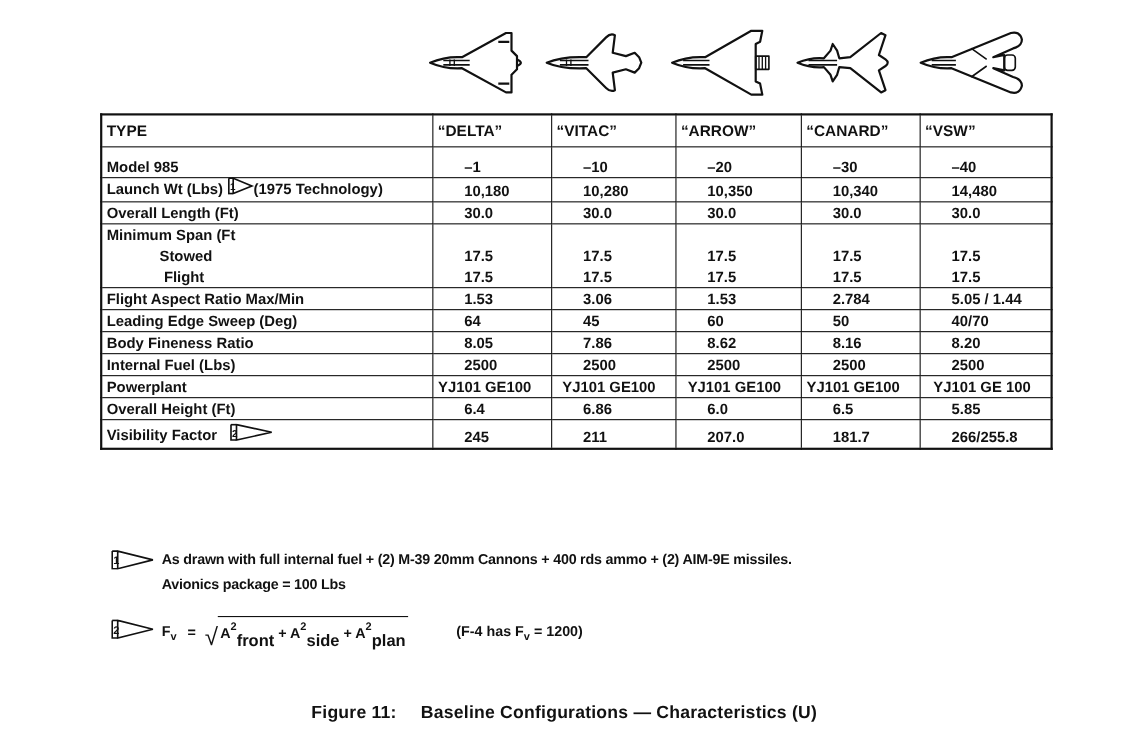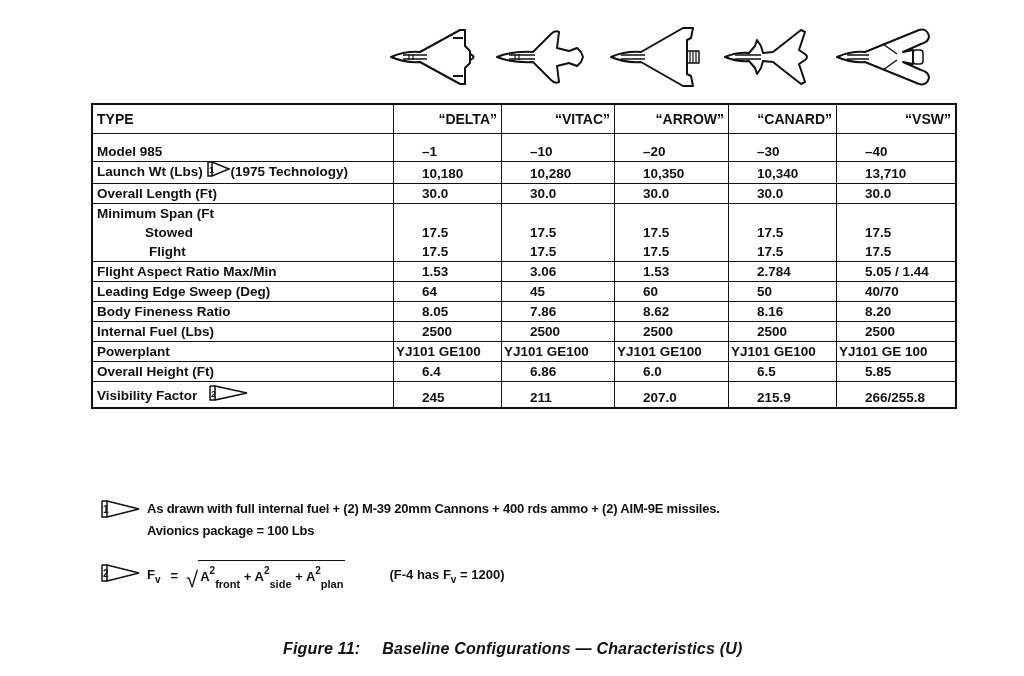--- a/index.html
+++ b/index.html
@@ -21,47 +21,47 @@
     }
     table.spec td {
       border: 1.5px solid #111;
       padding: 0 4px;
       vertical-align: bottom;
       line-height: 19px;
       white-space: nowrap;
     }
     table.spec td.label { width: 292px; text-align: left; margin-left: 20px; }
     table.spec td.val { text-align: left; padding-left: 28px; }
-    table.spec td.val.tight { padding-left: 2px; padding-right: 8px; }
+    table.spec td.val.tight { padding-left: 2px; padding-right: 18px; text-align: right; }
     table.spec tr.hdr td { height: 28px; vertical-align: middle; font-size: 14px; }
-    table.spec tr.hdr td.val { text-align: right; padding-left: 4px; }
+    table.spec tr.hdr td.val { text-align: left; padding-left: 4px; }
     .indent { padding-left: 48px; display: inline-block; text-align: right; }
     .sub-indent { padding-left: 4px; display: inline-block; }
     .note-flag {
       display: inline-block; vertical-align: middle; position: relative; top: -1px;
     }
     .notes {
       position: absolute; left: 101px; top: 498px; font-size: 13px; font-weight: bold;
       letter-spacing: -0.2px;
     }
     .note-row { display: flex; align-items: flex-start; }
     .note-row .text { line-height: 22px; }
     .formula {
       position: absolute; left: 101px; top: 560px; font-size: 13px; font-weight: bold;
       display: flex; align-items: center;
     }
     .sqrt-wrap { display: inline-flex; align-items: flex-end; margin-left: 8px; }
     .radical { font-size: 22px; font-weight: normal; line-height: 1; }
     .radicand { border-top: 1.5px solid #111; padding: 2px 2px 0 2px; line-height: 20px; }
     .radicand sup { font-size: 10px; position: relative; top: -2px; }
-    .radicand sub { font-size: 11px; position: relative; top: 3px; }
+    .radicand sub { font-size: 15px; position: relative; top: 3px; }
     .f4 { margin-left: 44px; }
     .caption {
       position: absolute; left: 283px; top: 640px;
-      font-style: italic; font-weight: bold; font-size: 16px;
+      font-weight: bold; font-size: 16px;
       letter-spacing: 0.2px;
     }
     .caption .fig { margin-right: 22px; }
   </style>
 </head>
 <body>
 
 <div class="planes">
 
   <svg class="plane" style="left:0;width:112px" viewBox="0 0 112 62">
@@ -135,21 +135,21 @@
         <svg width="24" height="16" viewBox="0 0 24 16">
               <path d="M1 1 L1 15 L5 15 M5 1 L1 1 M5 1 L22 8 L5 15 Z" fill="none" stroke="#111" stroke-width="1.5"></path>
               <text x="2" y="12" font-size="9" font-weight="bold" fill="#111" font-family="Liberation Sans, sans-serif">1</text>
             </svg>
       </span><span>(1975 Technology)</span>
     </td>
     <td class="val">10,180</td>
     <td class="val">10,280</td>
     <td class="val">10,350</td>
     <td class="val">10,340</td>
-    <td class="val">13,710</td>
+    <td class="val">14,480</td>
   </tr>
 
   <tr>
     <td class="label">Overall Length (Ft)</td>
     <td class="val">30.0</td>
     <td class="val">30.0</td>
     <td class="val">30.0</td>
     <td class="val">30.0</td>
     <td class="val">30.0</td>
   </tr>
@@ -244,21 +244,21 @@
       <span class="note-flag" style="margin-left:8px">
         <svg width="40" height="16" viewBox="0 0 40 16">
               <path d="M1 1 L1 15 L6 15 M6 1 L1 1 M6 1 L38 8 L6 15 Z" fill="none" stroke="#111" stroke-width="1.5"></path>
               <text x="2" y="12" font-size="9" font-weight="bold" fill="#111" font-family="Liberation Sans, sans-serif">2</text>
             </svg>
       </span>
     </td>
     <td class="val">245</td>
     <td class="val">211</td>
     <td class="val">207.0</td>
-    <td class="val">215.9</td>
+    <td class="val">181.7</td>
     <td class="val">266/255.8</td>
   </tr>
 </tbody>
   </table>
 
 <div class="notes">
   <div class="note-row">
     <span class="note-flag" style="margin-right:6px;top:2px">
       <svg width="40" height="18" viewBox="0 0 40 18">
           <path d="M1 1 L1 17 L6 17 M6 1 L1 1 M6 1 L38 9 L6 17 Z" fill="none" stroke="#111" stroke-width="1.5"></path>

